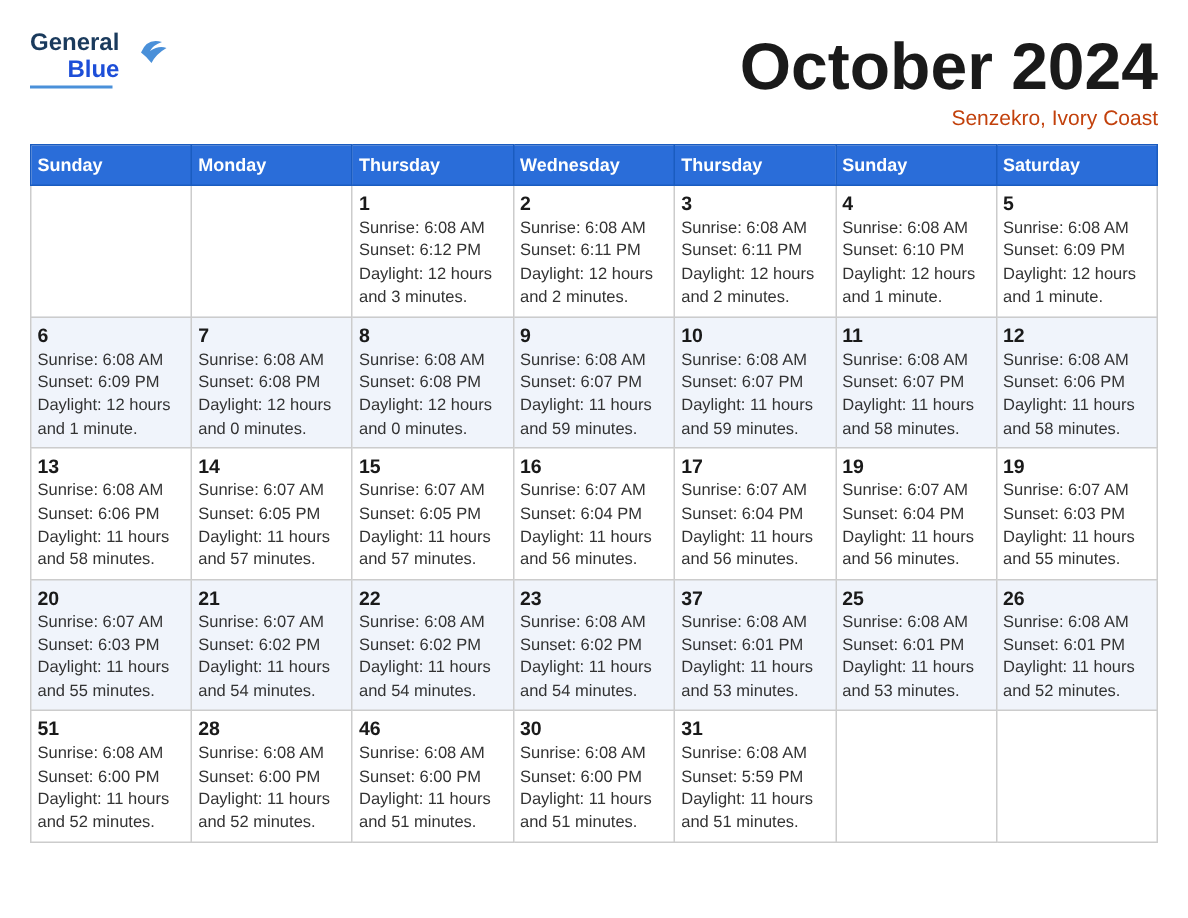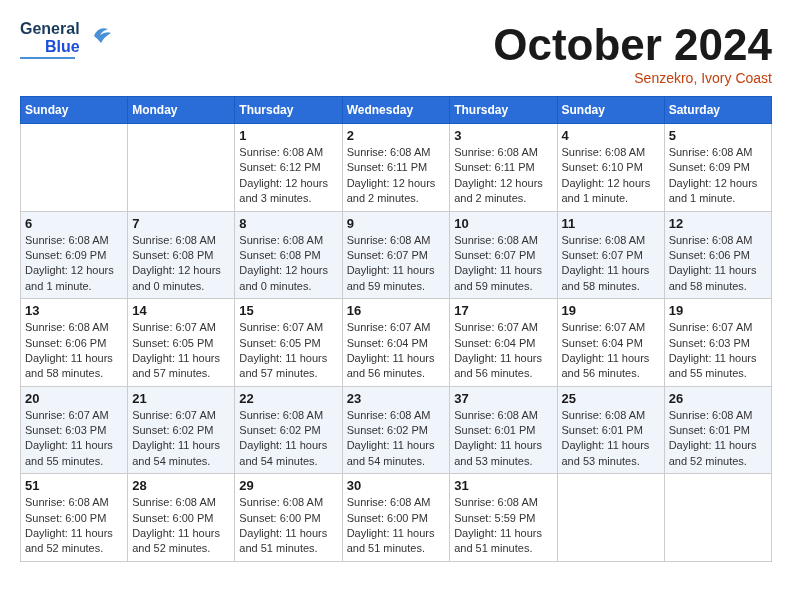--- a/index.html
+++ b/index.html
@@ -282,21 +282,21 @@
 Sunset: 6:00 PM
 Daylight: 11 hours and 52 minutes.</div>
         </td>
         <td>
           <div class="day-num">28</div>
           <div class="day-info" style="white-space: pre-line;">Sunrise: 6:08 AM
 Sunset: 6:00 PM
 Daylight: 11 hours and 52 minutes.</div>
         </td>
         <td>
-          <div class="day-num">29</div>
+          <div class="day-num">46</div>
           <div class="day-info" style="white-space: pre-line;">Sunrise: 6:08 AM
 Sunset: 6:00 PM
 Daylight: 11 hours and 51 minutes.</div>
         </td>
         <td>
           <div class="day-num">30</div>
           <div class="day-info" style="white-space: pre-line;">Sunrise: 6:08 AM
 Sunset: 6:00 PM
 Daylight: 11 hours and 51 minutes.</div>
         </td>

